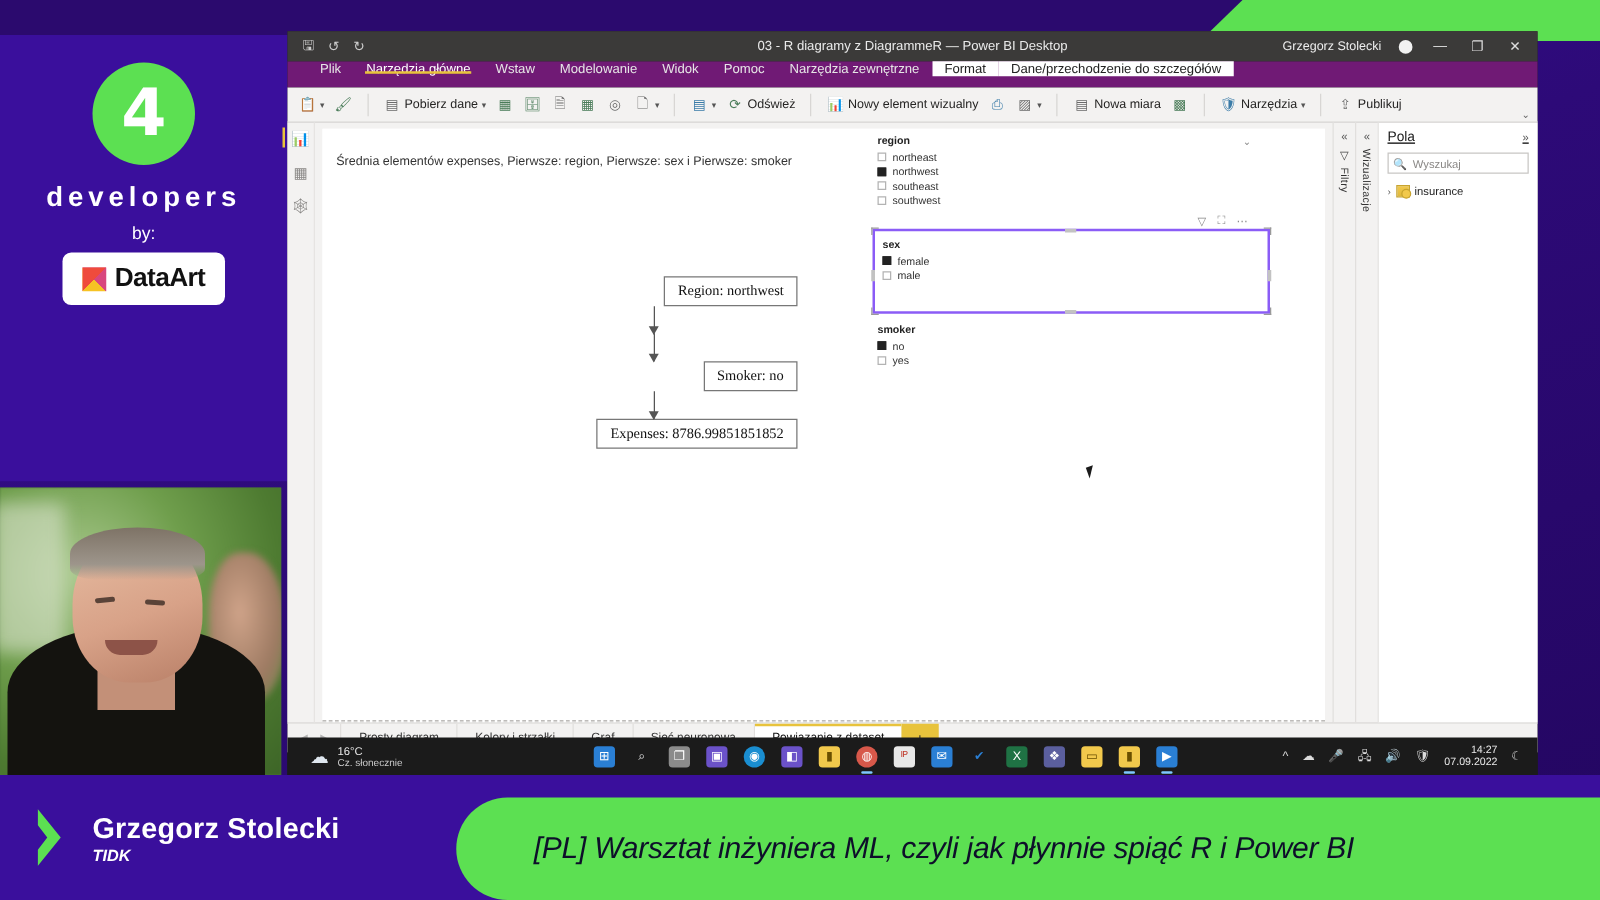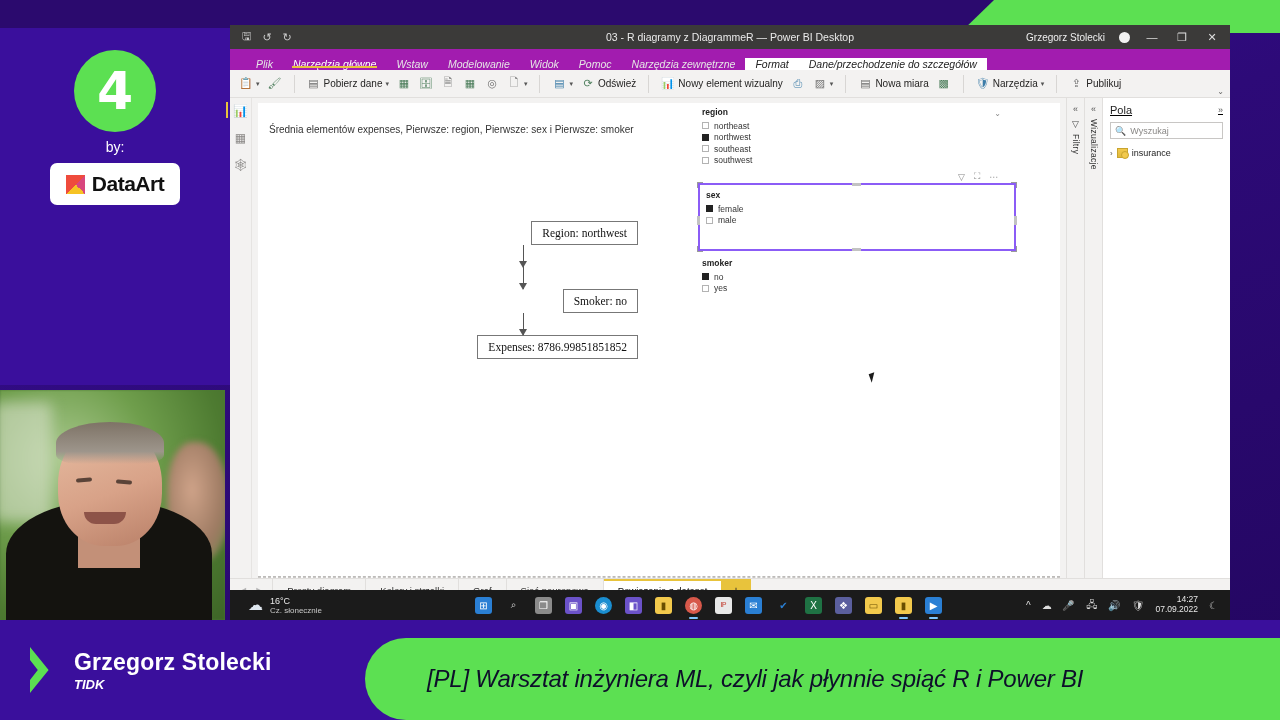--- a/index.html
+++ b/index.html
@@ -123,22 +123,22 @@
   .tb-title {
     position: absolute; left: 0; right: 0; text-align: center; font-size: 10.5px; color: #eaeaea;
     pointer-events:none;
   }
   .tb-right { margin-left: auto; display: flex; align-items: center; gap: 14px; margin-right: 10px; }
   .tb-user { font-size: 10px; color: #eee; }
   .tb-avatar { width: 11px; height: 11px; border-radius: 50%; background: #f2f2f2; }
   .tb-btn { font-size: 11px; color: #ddd; width: 16px; text-align: center; }
 
   .ribbon-tabs {
-    height: 21px; background: #a21caf; display: flex; align-items: flex-end;
-    font-size: 10.5px; color: #e6e6e6; padding-left: 16px; font-style: italic;
+    height: 21px; background: #701a75; display: flex; align-items: flex-start;
+    font-size: 10.5px; color: #e6e6e6; padding-left: 16px;
   }
   .rtab { padding: 0 10px; display: flex; align-items: center; position: relative; white-space: nowrap; }
   .rtab.active-u { color: #fff; }
   .rtab.active-u::after {
     content: ""; position: absolute; left: 9px; right: 9px; bottom: 2px; height: 2px; background: #e8c33c;
   }
   .rtab.ctx { background: #fff; color: #222; }
 
   .ribbon {
     height: 28px; background: #f3f2f1; display: flex; align-items: center;
@@ -271,20 +271,21 @@
 </head>
 <body>
 
 <div id="stage">
 
   <div class="dark-strip-top"></div>
   <div class="green-corner"></div>
 
   <div class="brand">
     <div class="logo-circle">4</div>
+    <div class="brand-word">developers</div>
     <div class="byline">by:</div>
     <div class="dataart">
       <span class="da-mark"></span>
       <span class="da-text">DataArt</span>
     </div>
   </div>
 
   <div class="webcam">
     <div class="cam-bg"></div>
     <div class="cam-blur-box"></div>

